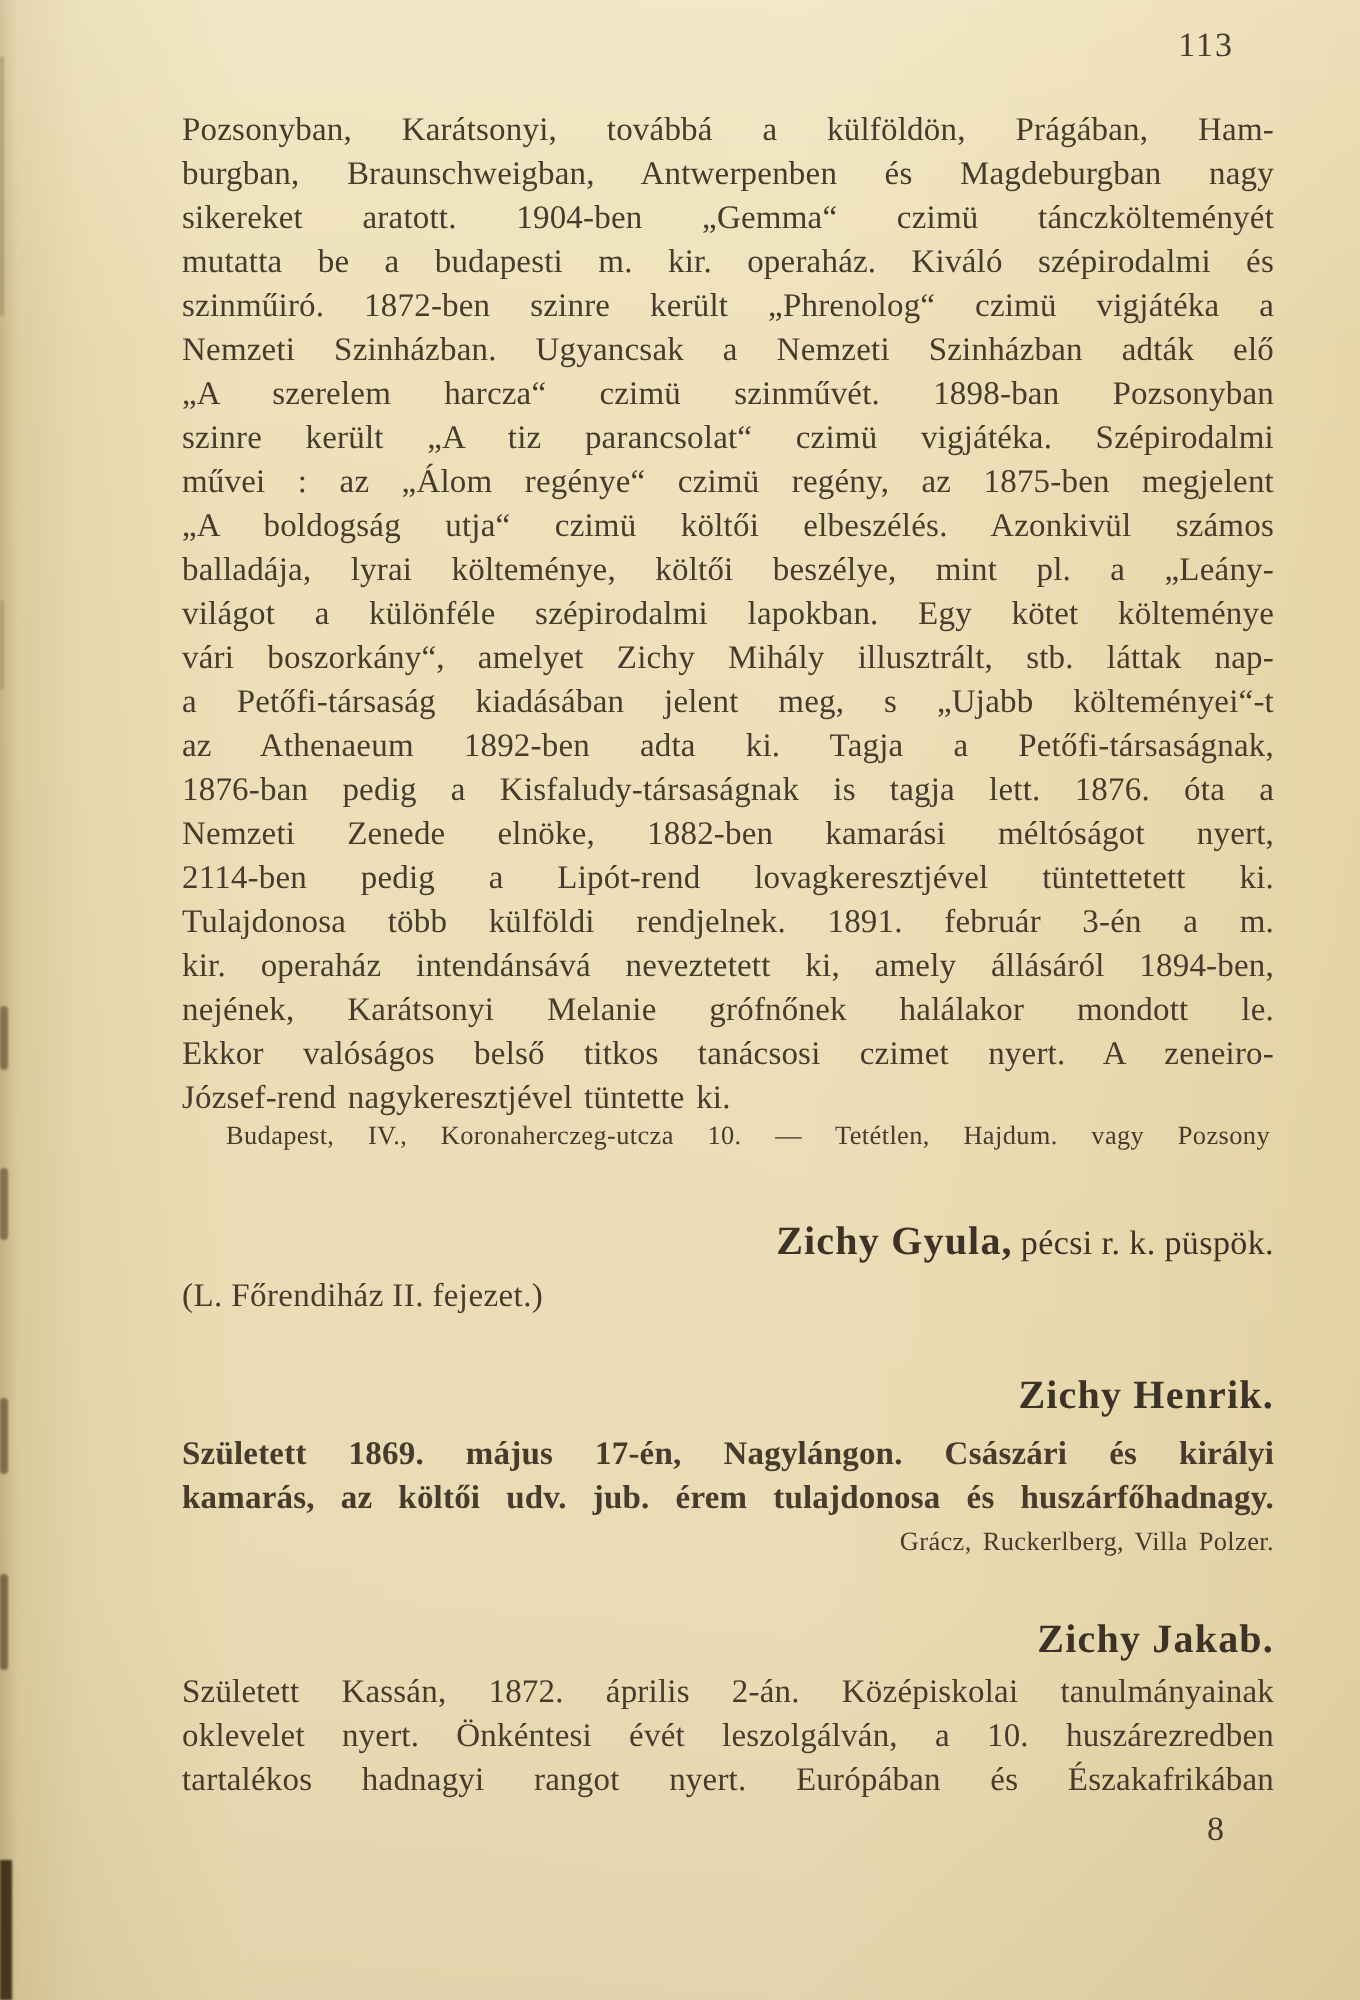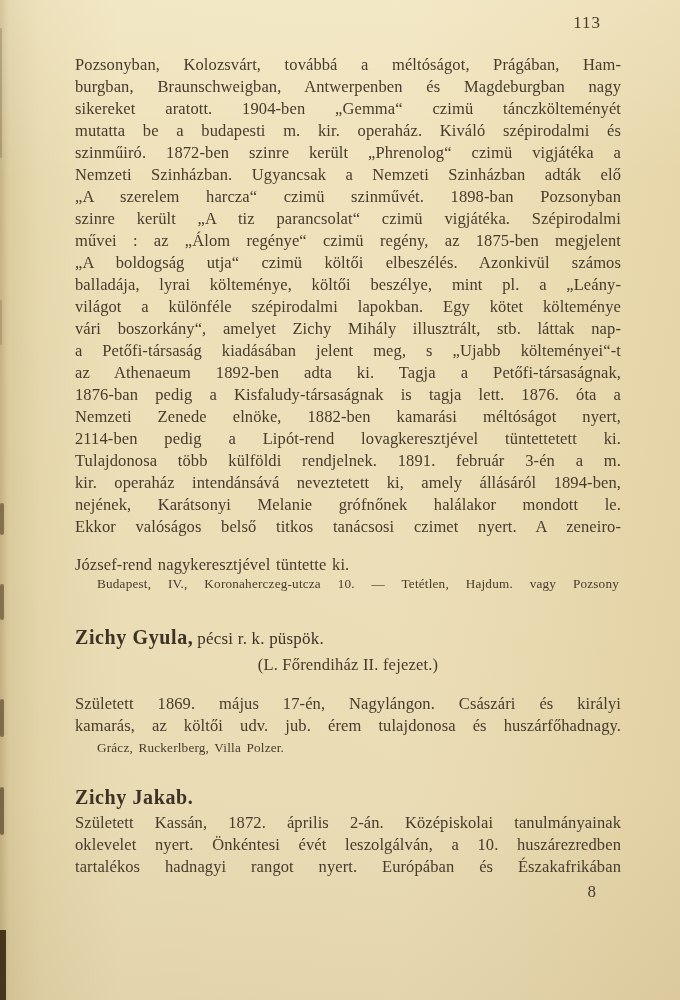--- a/index.html
+++ b/index.html
@@ -25,90 +25,90 @@
   .m1 { top: 28px;  height: 130px; width: 2px; opacity: .22; }
   .m2 { top: 300px; height: 45px;  width: 2px; opacity: .18; }
   .m3 { top: 503px; height: 32px;  width: 4px; opacity: .55; }
   .m4 { top: 584px; height: 36px;  width: 4px; opacity: .55; }
   .m5 { top: 699px; height: 38px;  width: 4px; opacity: .58; }
   .m6 { top: 787px; height: 48px;  width: 4px; opacity: .62; }
   .m7 { top: 930px; height: 70px;  width: 6px; opacity: .88; background: #34260f; border-radius: 0; }
 
   .content {
     position: absolute;
-    left: 75px; top: 0;
+    left: 91px; top: 0;
     width: 546px;
   }
   .pagenum {
     font-size: 17px; line-height: 23px;
     letter-spacing: 1px;
   }
   .pagenum.top    { margin-top: 11px; text-align: right; padding-right: 20px; }
   .pagenum.bottom { margin-top: 2px;  text-align: right; padding-right: 24px; }
 
   .para {
     font-size: 16.5px;
     line-height: 22px;
     letter-spacing: 0.1px;
     word-spacing: 1.5px;
   }
   .para.main { margin-top: 20px; }
   .jline { text-align: justify; text-align-last: justify; white-space: normal; }
-  .jline.last-left { text-align-last: left; margin-top: 16px; }
+  .jline.last-left { text-align-last: left; }
 
   .address {
     font-size: 13.2px;
     line-height: 16px;
     padding-left: 22px;
     letter-spacing: 0.2px;
     word-spacing: 2px;
   }
   .address.stretch { text-align: justify; text-align-last: justify; padding-right: 2px; }
-  .address.plain   { margin-top: 3px; }
+  .address.plain   { margin-top: 3px; text-align: right; }
 
   .heading {
-    text-align: left;
+    text-align: right;
     font-size: 20px;
     line-height: 26px;
     font-weight: bold;
     letter-spacing: 0.6px;
     color: #3c3226;
   }
   .heading .name-rest {
     font-weight: normal;
     font-size: 17px;
     letter-spacing: 0.2px;
     margin-left: 4px;
   }
   .h-gyula  { margin-top: 32px; }
-  .h-note   { margin-top: 2px; text-align: center; font-size: 16.5px; line-height: 22px; letter-spacing: 0.2px; }
+  .h-note   { margin-top: 2px; text-align: left; font-size: 16.5px; line-height: 22px; letter-spacing: 0.2px; }
   .h-henrik { margin-top: 26px; }
   .h-jakab  { margin-top: 28px; }
-  .para.henrik { margin-top: 17px; }
+  .para.henrik { margin-top: 5px; font-weight: bold; }
   .para.jakab  { margin-top: 2px; }
 </style>
 </head>
 <body>
 
 <div class="page">
 
   <div class="mark m1"></div>
   <div class="mark m2"></div>
   <div class="mark m3"></div>
   <div class="mark m4"></div>
   <div class="mark m5"></div>
   <div class="mark m6"></div>
   <div class="mark m7"></div>
 
   <div class="content">
 
     <div class="pagenum top">113</div>
 
     <div class="para main">
-        <div class="jline">Pozsonyban, Kolozsvárt, továbbá a méltóságot, Prágában, Ham-</div>
+        <div class="jline">Pozsonyban, Karátsonyi, továbbá a külföldön, Prágában, Ham-</div>
         <div class="jline">burgban, Braunschweigban, Antwerpenben és Magdeburgban nagy</div>
         <div class="jline">sikereket aratott. 1904-ben „Gemma“ czimü tánczkölteményét</div>
         <div class="jline">mutatta be a budapesti m. kir. operaház. Kiváló szépirodalmi és</div>
         <div class="jline">szinműiró. 1872-ben szinre került „Phrenolog“ czimü vigjátéka a</div>
         <div class="jline">Nemzeti Szinházban. Ugyancsak a Nemzeti Szinházban adták elő</div>
         <div class="jline">„A szerelem harcza“ czimü szinművét. 1898-ban Pozsonyban</div>
         <div class="jline">szinre került „A tiz parancsolat“ czimü vigjátéka. Szépirodalmi</div>
         <div class="jline">művei : az „Álom regénye“ czimü regény, az 1875-ben megjelent</div>
         <div class="jline">„A boldogság utja“ czimü költői elbeszélés. Azonkivül számos</div>
         <div class="jline">balladája, lyrai költeménye, költői beszélye, mint pl. a „Leány-</div>
@@ -126,20 +126,21 @@
         <div class="jline last-left">József-rend nagykeresztjével tüntette ki.</div>
       </div>
 
     <div class="address stretch">Budapest, IV., Koronaherczeg-utcza 10. — Tetétlen, Hajdum. vagy Pozsony</div>
 
     <div class="heading h-gyula">
       <span class="name-bold">Zichy Gyula,</span><span class="name-rest">pécsi r. k. püspök.</span>
     </div>
     <div class="h-note">(L. Főrendiház II. fejezet.)</div>
 
+    <div class="heading h-henrik">Zichy Henrik.</div>
     <div class="para henrik">
         <div class="jline">Született 1869. május 17-én, Nagylángon. Császári és királyi</div>
         <div class="jline">kamarás, az költői udv. jub. érem tulajdonosa és huszárfőhadnagy.</div>
       </div>
     <div class="address plain">Grácz, Ruckerlberg, Villa Polzer.</div>
 
     <div class="heading h-jakab">Zichy Jakab.</div>
     <div class="para jakab">
         <div class="jline">Született Kassán, 1872. április 2-án. Középiskolai tanulmányainak</div>
         <div class="jline">oklevelet nyert. Önkéntesi évét leszolgálván, a 10. huszárezredben</div>

